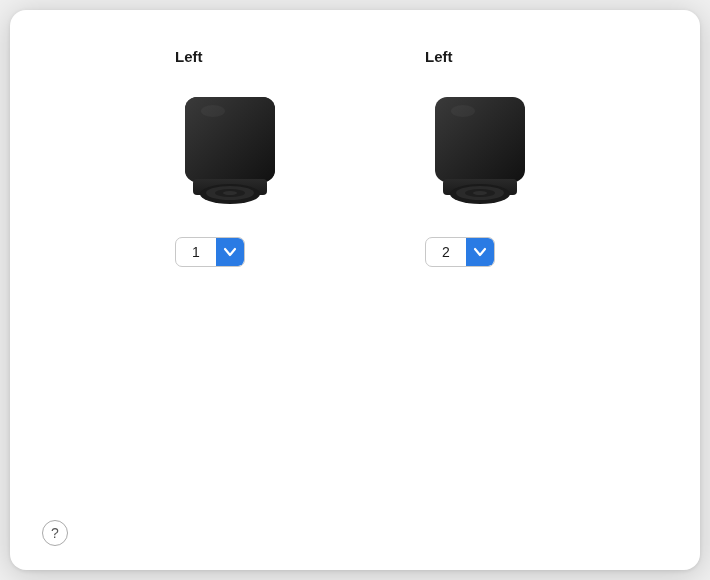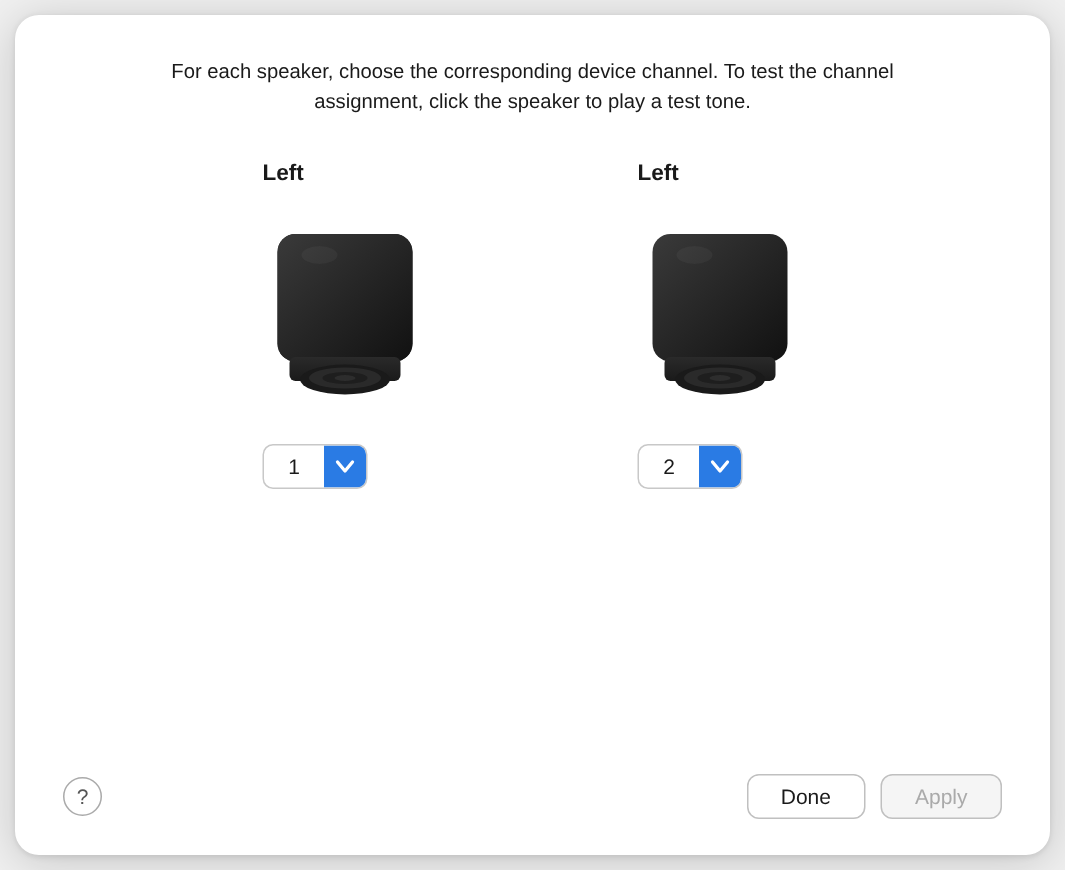--- a/index.html
+++ b/index.html
@@ -160,21 +160,20 @@
 
     .spacer {
       flex: 1;
     }
   </style>
 </head>
 <body>
 
 <div class="dialog">
 
-  <p class="instruction-text">For each speaker, choose the corresponding device channel. To test the channel assignment, click the speaker to play a test tone.</p>
 
   <div class="speakers-row">
 
     <div class="speaker-col">
       <div class="speaker-label">Left</div>
 
       <svg class="speaker-icon" viewBox="0 0 110 130" xmlns="http://www.w3.org/2000/svg">
 
         <rect x="10" y="8" width="90" height="85" rx="12" ry="12" fill="#232323"></rect>
 
@@ -241,19 +240,15 @@
           </svg>
         </button>
       </div>
     </div>
 
   </div>
 
   <div class="footer">
     <button class="help-btn">?</button>
     <div class="spacer"></div>
-    <div class="footer-buttons">
-      <button class="btn-done">Done</button>
-      <button class="btn-apply" disabled="">Apply</button>
-    </div>
   </div>
 
 </div>
 
 </body></html>

